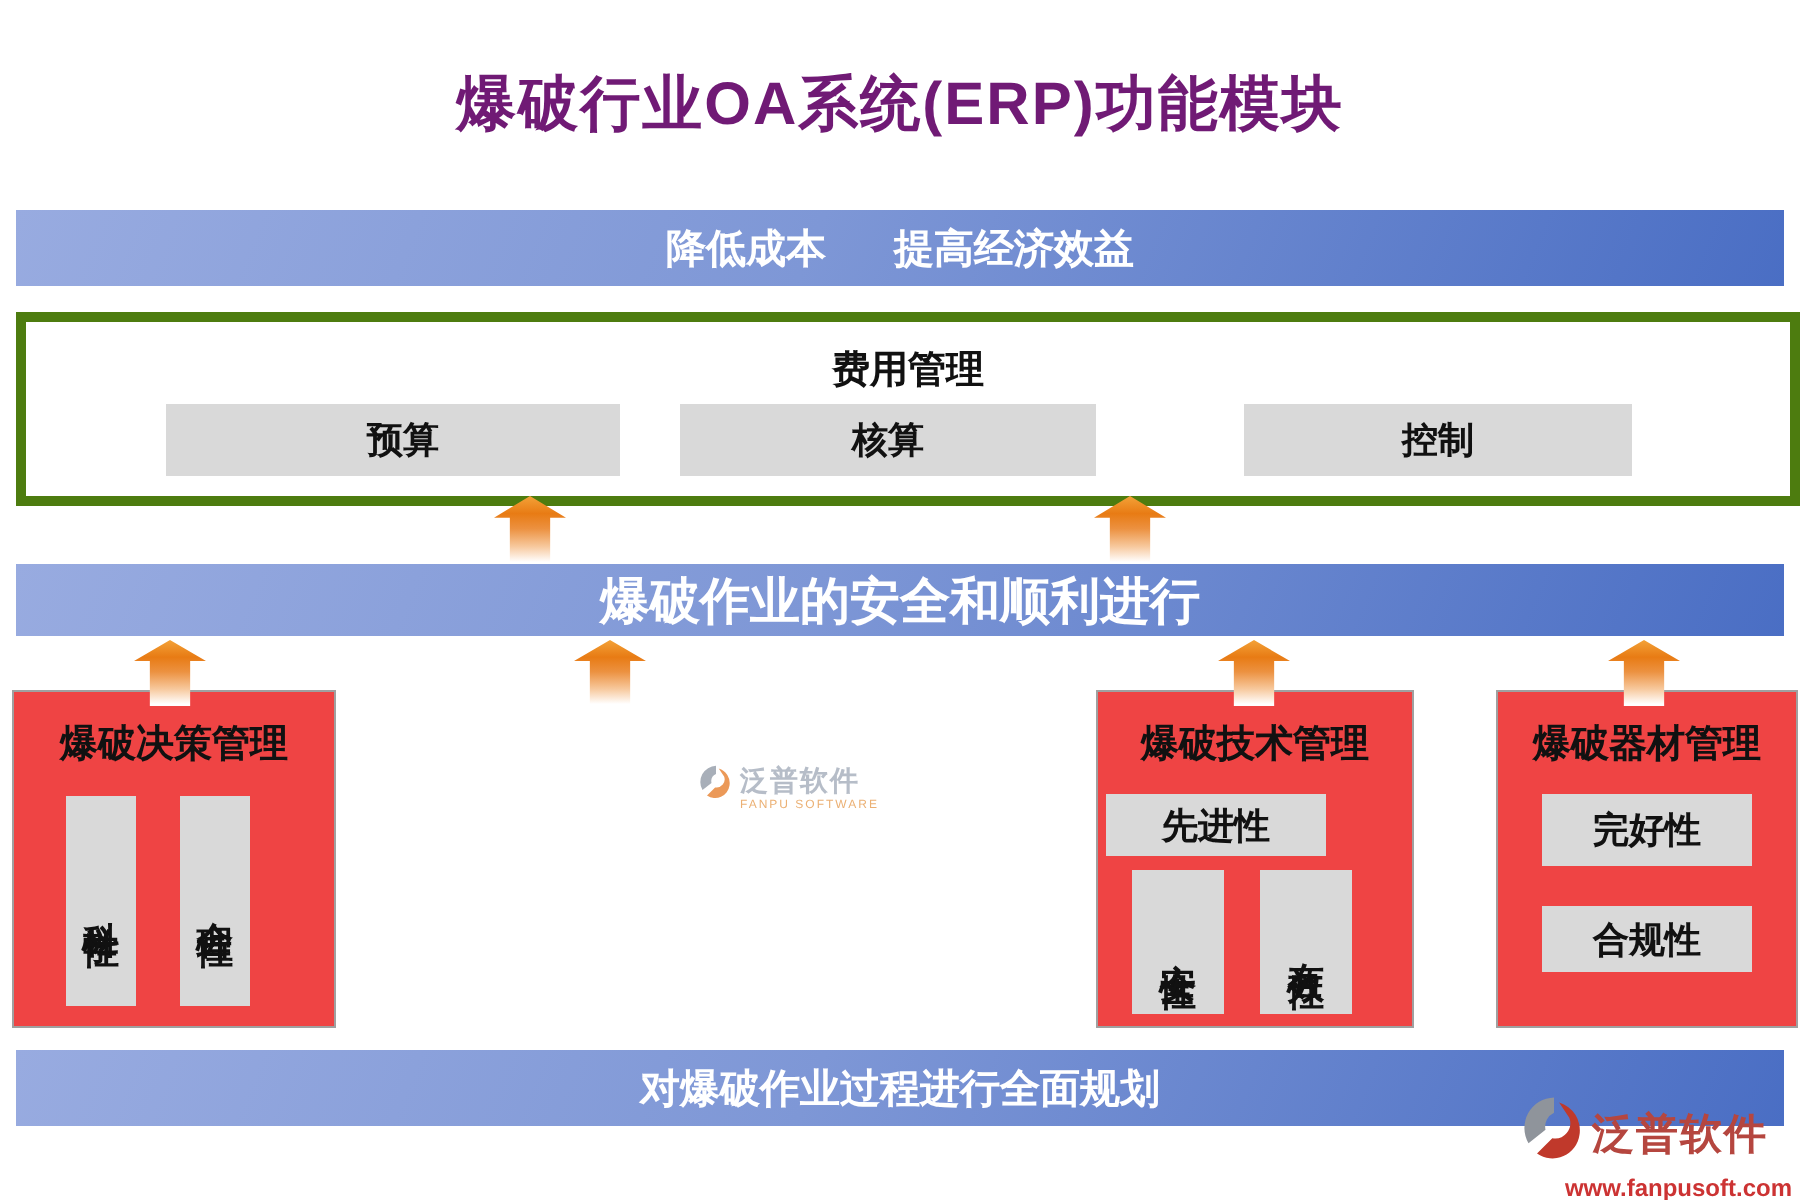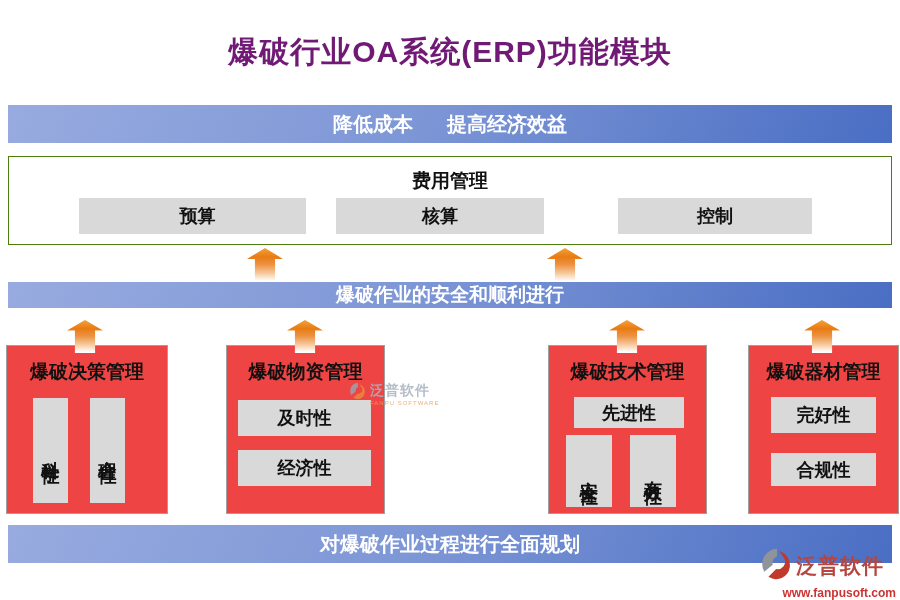--- a/index.html
+++ b/index.html
@@ -11,25 +11,25 @@
     position:absolute;top:32px;left:0;width:100%;text-align:center;
     font-size:30px;font-weight:bold;color:#701a75;letter-spacing:1px;
   }
   .banner{
     position:absolute;left:8px;width:884px;z-index:1;
     background:linear-gradient(112deg,#98abe0 0%,#7e97d6 45%,#4a6ec4 100%);
     color:#ffffff;font-weight:bold;text-align:center;
     display:flex;align-items:center;justify-content:center;
   }
   .banner-top{top:105px;height:38px;font-size:20px;gap:34px;}
-  .banner-middle{top:282px;height:26px;font-size:19px;}
+  .banner-middle{top:282px;height:36px;font-size:25px;}
   .banner-bottom{top:525px;height:38px;font-size:20px;}
   .expense-panel{
     position:absolute;left:8px;top:156px;width:882px;height:87px;
-    background:#ffffff;border:1px solid #4d7c0f;z-index:2;
+    background:#ffffff;border:5px solid #4d7c0f;z-index:2;
   }
   .expense-title{
     position:absolute;top:11px;left:0;width:100%;text-align:center;
     font-size:19px;font-weight:bold;color:#111111;
   }
   .cell{
     position:absolute;background:#d9d9d9;color:#111111;font-weight:bold;
     display:flex;align-items:center;justify-content:center;font-size:18px;
   }
   .cell-budget{left:70px;top:41px;width:217px;height:36px;padding-left:10px;}
@@ -97,29 +97,24 @@
   <div class="up-arrow arw-l" style="left:287px;"></div>
   <div class="up-arrow arw-l" style="left:609px;"></div>
   <div class="up-arrow arw-l" style="left:804px;"></div>
 
   <div class="module-box" style="left:6px;width:160px;">
     <div class="module-title">爆破决策管理</div>
     <div class="cell vcell" style="left:26px;top:52px;width:35px;height:105px;">科学性</div>
     <div class="cell vcell" style="left:83px;top:52px;width:35px;height:105px;">合理性</div>
   </div>
 
-  <div class="module-box" style="left:226px;width:157px;">
-    <div class="module-title">爆破物资管理</div>
-    <div class="cell" style="left:11px;top:54px;width:133px;height:36px;">及时性</div>
-    <div class="cell" style="left:11px;top:104px;width:133px;height:36px;">经济性</div>
-  </div>
 
   <div class="module-box" style="left:548px;width:157px;">
     <div class="module-title">爆破技术管理</div>
-    <div class="cell" style="left:25px;top:51px;width:110px;height:31px;">先进性</div>
+    <div class="cell" style="left:4px;top:51px;width:110px;height:31px;">先进性</div>
     <div class="cell vcell" style="left:17px;top:89px;width:46px;height:72px;">安全性</div>
     <div class="cell vcell" style="left:81px;top:89px;width:46px;height:72px;">有效性</div>
   </div>
 
   <div class="module-box" style="left:748px;width:149px;">
     <div class="module-title">爆破器材管理</div>
     <div class="cell" style="left:22px;top:51px;width:105px;height:36px;">完好性</div>
     <div class="cell" style="left:22px;top:107px;width:105px;height:33px;">合规性</div>
   </div>
 

